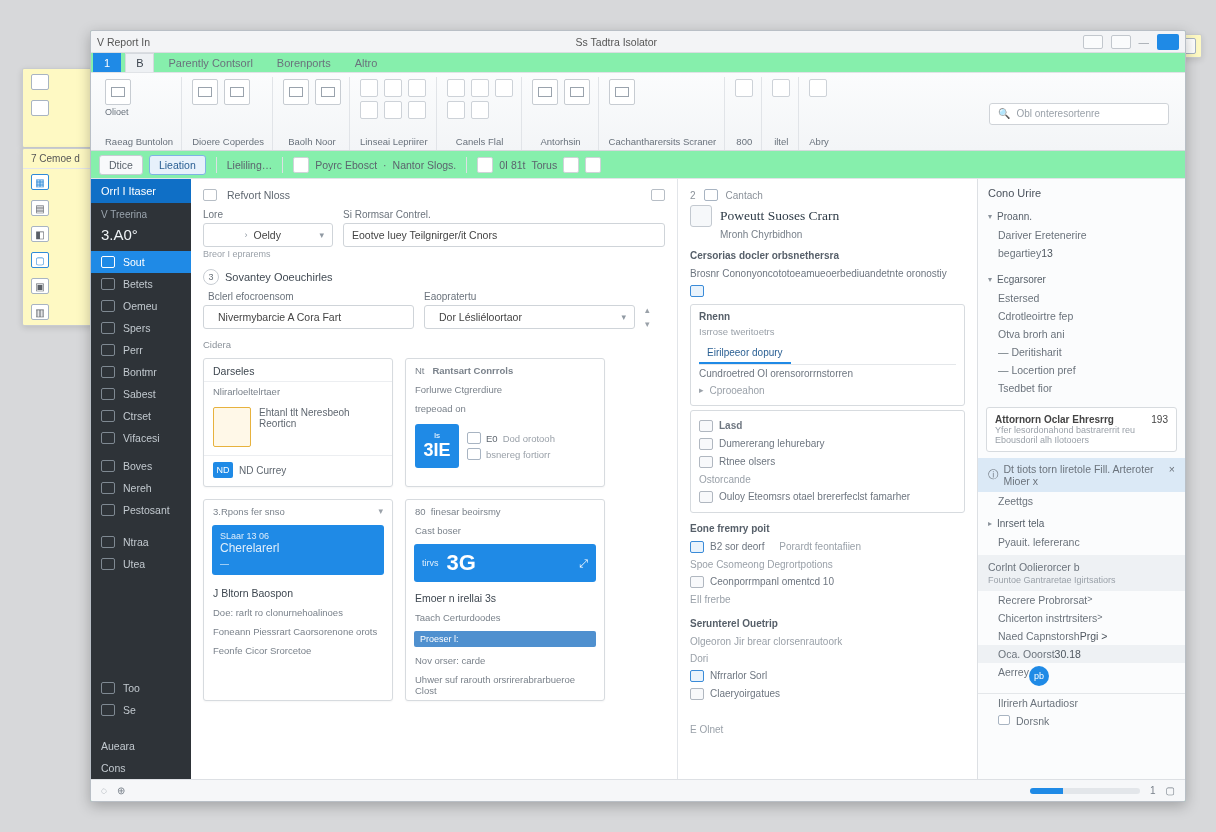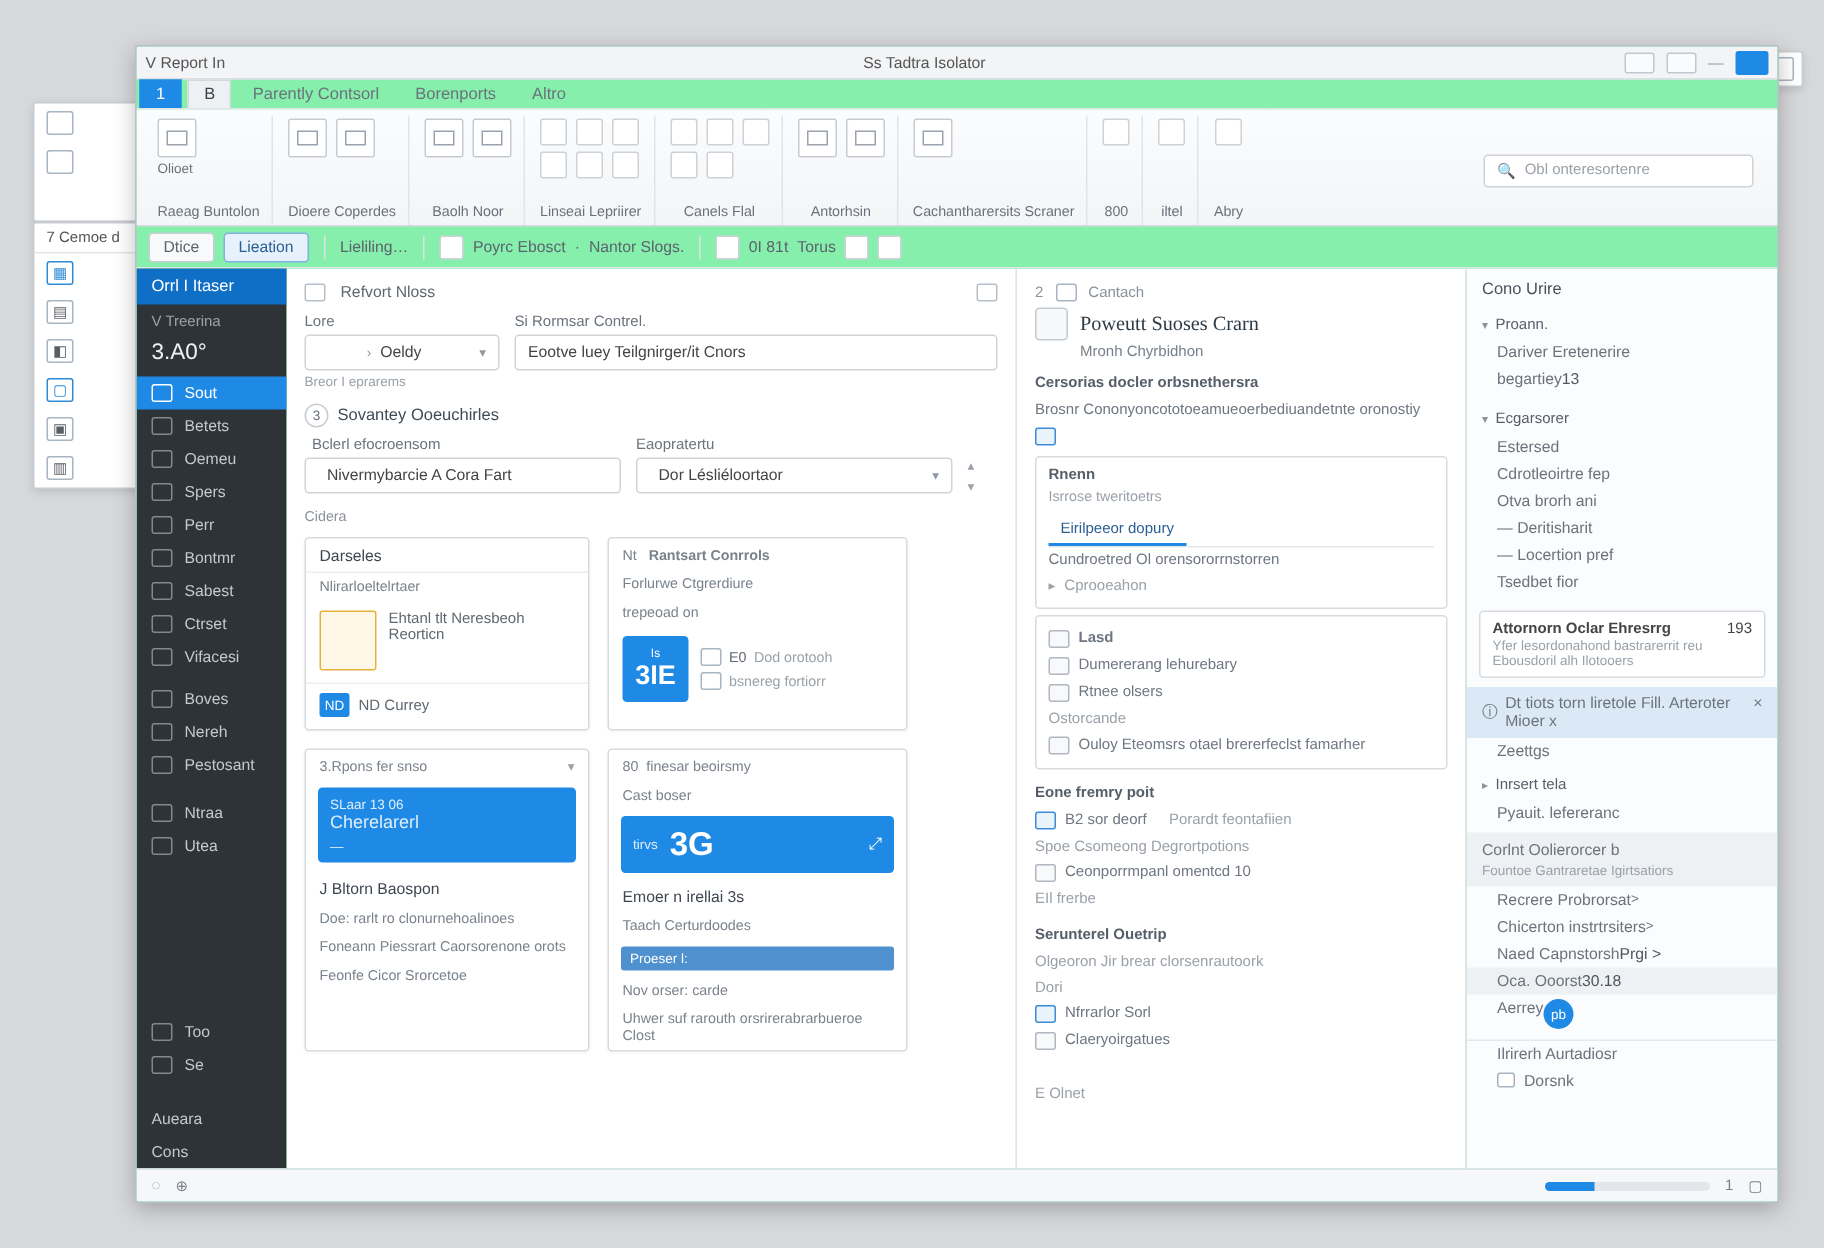--- a/index.html
+++ b/index.html
@@ -1,20 +1,20 @@
 <!DOCTYPE html>
 <html><head>
 <meta charset="utf-8">
 <style>
   * { box-sizing: border-box; margin: 0; padding: 0; font-family: "Segoe UI", Tahoma, sans-serif; }
   body { background:#d7d8da; width:1216px; height:832px; overflow:hidden; font-size:11px; color:#444; }
   .stage { position:relative; width:1216px; height:832px; }
 
   
-  .palette { position:absolute; background:#ffffff; border:1px solid #c9ccd0; border-radius:2px; box-shadow:0 2px 6px rgba(0,0,0,.12); }
+  .palette { position:absolute; background:#fef9c3; border:1px solid #c9ccd0; border-radius:2px; box-shadow:0 2px 6px rgba(0,0,0,.12); }
   .palette .ph { font-size:10px; padding:4px 8px; color:#555; border-bottom:1px solid #e4e6e9; }
   .palette .pitem { display:flex; align-items:center; gap:6px; padding:5px 8px; color:#5a5f66; font-size:10px; }
   .sq { width:18px; height:16px; border:1px solid #a8b4c2; border-radius:2px; background:#fff; display:flex; align-items:center; justify-content:center; }
   .sq.blue { border-color:#2f8bd8; color:#2f8bd8; }
 
   
   .app { position:absolute; left:90px; top:30px; width:1096px; height:772px; background:#86efac; border:1px solid #b9bfc6; border-radius:2px; box-shadow:0 4px 14px rgba(0,0,0,.25); display:flex; flex-direction:column; overflow:hidden; }
 
   
   .titlebar { height:22px; background:#f3f4f6; border-bottom:1px solid #dadde1; display:flex; align-items:center; padding:0 6px; gap:8px; font-size:10.5px; color:#555; }
@@ -265,21 +265,21 @@
             <div class="rsmall"></div>
           </div>
         <div class="rcaption">800</div>
       </div>
       <div class="rgroup">
         <div class="riconrow">
             <div class="rsmall"></div>
           </div>
         <div class="rcaption">iltel</div>
       </div>
-      <div class="rgroup" style="border-right:none;align-items:center;">
+      <div class="rgroup" style="border-right:none;">
         <div class="riconrow">
             <div class="rsmall"></div>
           </div>
         <div class="rcaption">Abry</div>
       </div>
       <div class="search">
         <div class="searchbox">
           <span>🔍</span>
           <span class="muted">Obl onteresortenre</span>
         </div>

